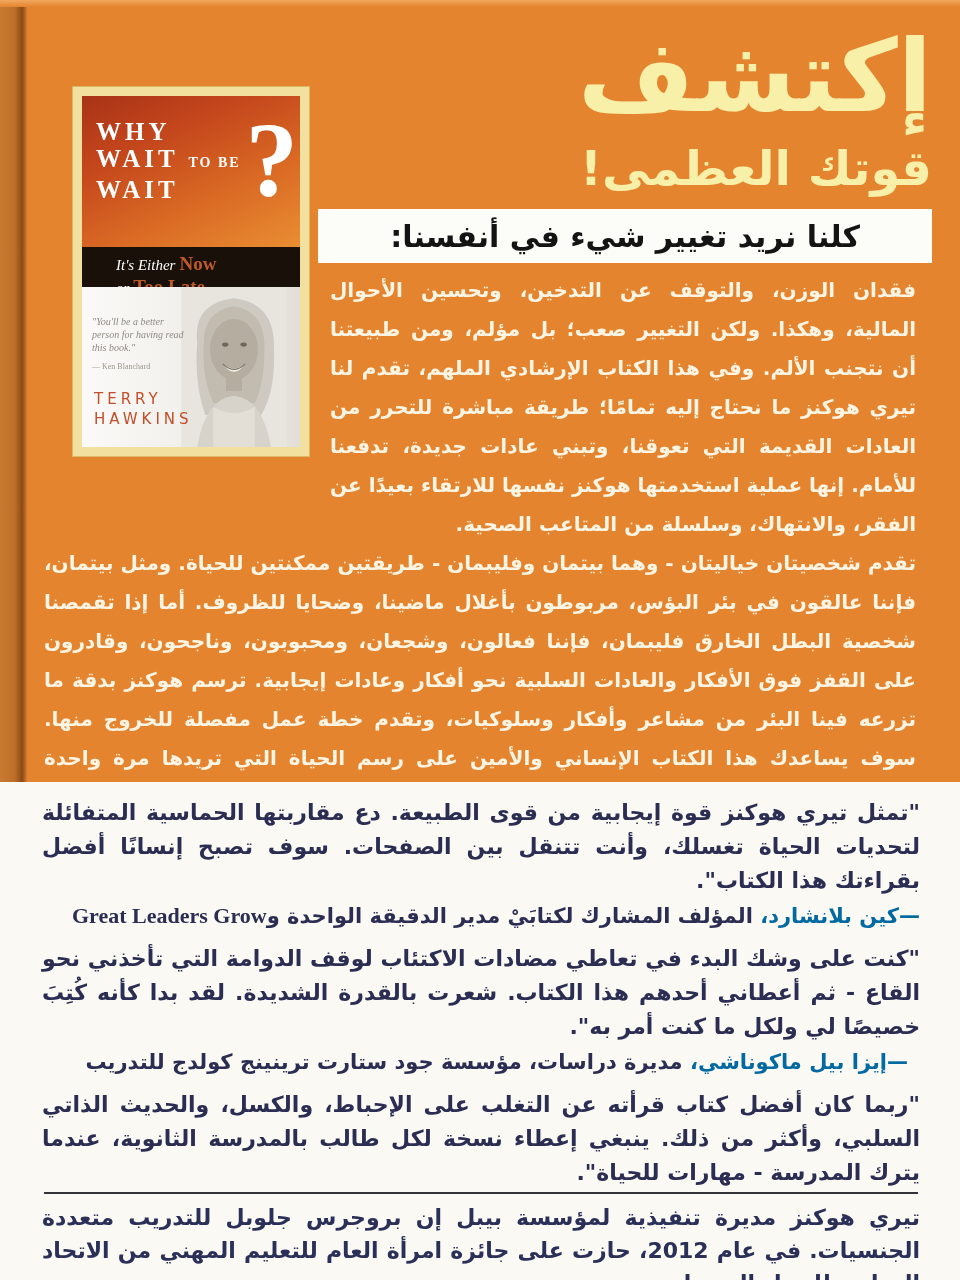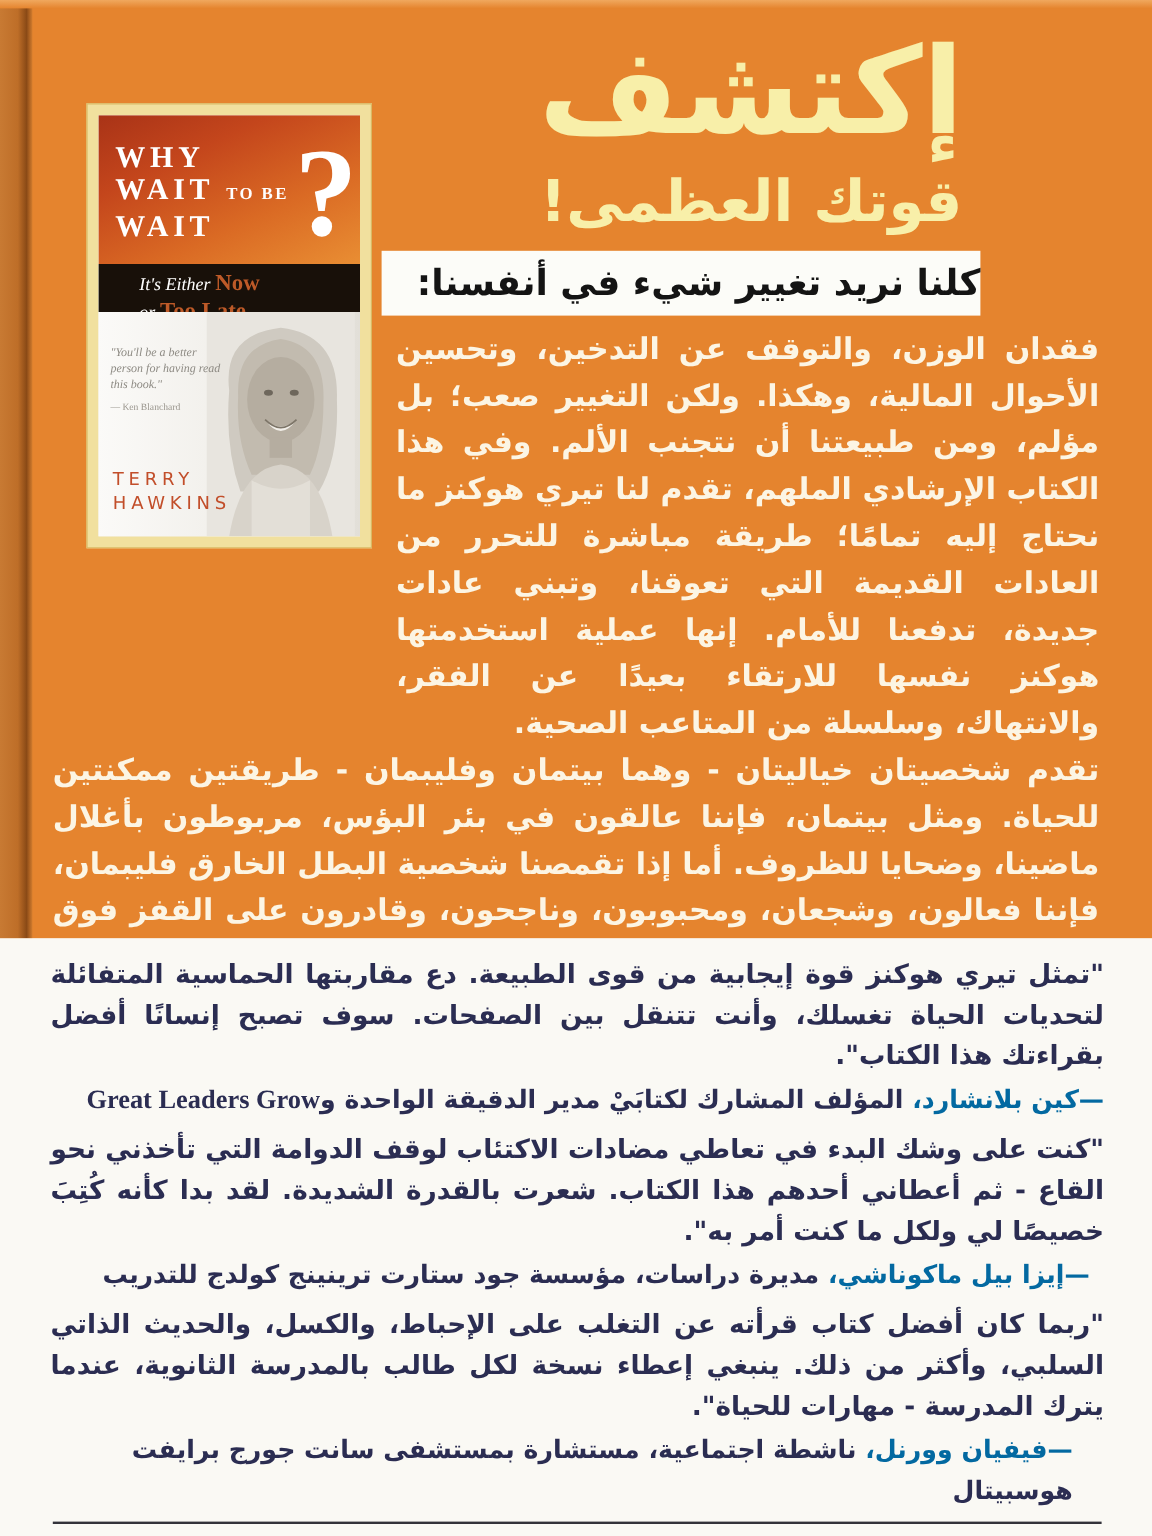--- a/index.html
+++ b/index.html
@@ -16,50 +16,50 @@
     position:absolute; left:0; top:0; width:27px; height:782px;
     background:linear-gradient(90deg,#C87A33 0%,#BE6E28 55%,#8A4A16 82%,#D27C2E 100%);
   }
   .top-edge{
     position:absolute; left:0; top:0; width:960px; height:7px;
     background:linear-gradient(180deg,#F0A85E,#E5842E);
   }
   
   .headline{
     position:absolute; left:320px; top:18px; width:612px;
-    text-align:center; color:#F8EFA9; direction:rtl;
+    color:#F8EFA9; direction:rtl;
   }
   .headline .l1{font-size:100px; font-weight:bold; line-height:118px; letter-spacing:-2px;}
   .headline .l2{font-size:48px; font-weight:bold; line-height:64px;}
   
   .banner{
-    position:absolute; left:318px; top:209px; width:499px; height:54px;
-    background:#FCFCF8; display:flex; align-items:center; justify-content:flex-start;
+    position:absolute; left:318px; top:209px; width:614px; height:54px;
+    background:#FCFCF8; display:flex; align-items:center; justify-content:center;
     direction:rtl;
   }
   .banner span{font-size:30px; font-weight:bold; color:#141414;}
   
   .body-text{
     position:absolute; left:44px; top:271px; width:872px; height:508px;
     direction:rtl; text-align:justify; overflow:hidden;
-    color:#FCF5E4; font-size:25px; font-weight:bold; line-height:39px;
+    color:#FCF5E4; font-size:20px; font-weight:bold; line-height:39px;
   }
   .body-text p{margin:0;}
   .body-text p.p1{margin-left:286px;}
   
   .cover{
     position:absolute; left:72px; top:86px; width:238px; height:371px;
     background:#F1E09E; padding:0; box-shadow:0 0 0 1px #D9B964 inset;
   }
   .cover-inner{
     position:absolute; left:10px; top:10px; right:10px; bottom:10px;
     display:flex; flex-direction:column; overflow:hidden; background:#F5F3EF;
   }
   .cv-top{
-    position:relative; height:124px; flex:none;
+    position:relative; height:151px; flex:none;
     background:linear-gradient(155deg,#A93317 0%,#C4461C 30%,#DA6A24 65%,#E98E33 100%);
   }
   .cv-title{
     position:absolute; left:14px; top:22px; color:#FFF;
     font-family:"Liberation Serif", serif; font-weight:bold;
   }
   .cv-title .row{font-size:25px; line-height:27px; letter-spacing:4px;}
   .cv-title .small{font-size:14px; letter-spacing:2px;}
   .cv-qmark{
     position:absolute; right:2px; top:-10px; z-index:3;
@@ -185,22 +185,19 @@
     <div class="t-attr">
       <span class="nm">—كين بلانشارد،</span><span> المؤلف المشارك لكتابَيْ مدير الدقيقة الواحدة و</span><span class="en">Great Leaders Grow</span>
     </div>
 
     <p class="t-quote">"كنت على وشك البدء في تعاطي مضادات الاكتئاب لوقف الدوامة التي تأخذني نحو القاع - ثم أعطاني أحدهم هذا الكتاب. شعرت بالقدرة الشديدة. لقد بدا كأنه كُتِبَ خصيصًا لي ولكل ما كنت أمر به".</p>
     <div class="t-attr ind1">
       <span class="nm">—إيزا بيل ماكوناشي،</span><span> مديرة دراسات، مؤسسة جود ستارت ترينينج كولدج للتدريب</span>
     </div>
 
     <p class="t-quote">"ربما كان أفضل كتاب قرأته عن التغلب على الإحباط، والكسل، والحديث الذاتي السلبي، وأكثر من ذلك. ينبغي إعطاء نسخة لكل طالب بالمدرسة الثانوية، عندما يترك المدرسة - مهارات للحياة".</p>
-    <div class="t-attr ind2">
-      <span class="nm">—فيفيان وورنل،</span><span> ناشطة اجتماعية، مستشارة بمستشفى سانت جورج برايفت هوسبيتال</span>
-    </div>
 
     <hr class="rule">
 
     <p class="bio">تيري هوكنز مديرة تنفيذية لمؤسسة بيبل إن بروجرس جلوبل للتدريب متعددة الجنسيات. في عام 2012، حازت على جائزة امرأة العام للتعليم المهني من الاتحاد الوطني للنساء المهنيات.</p>
   </div>
 
 </div>
 
 </body></html>

